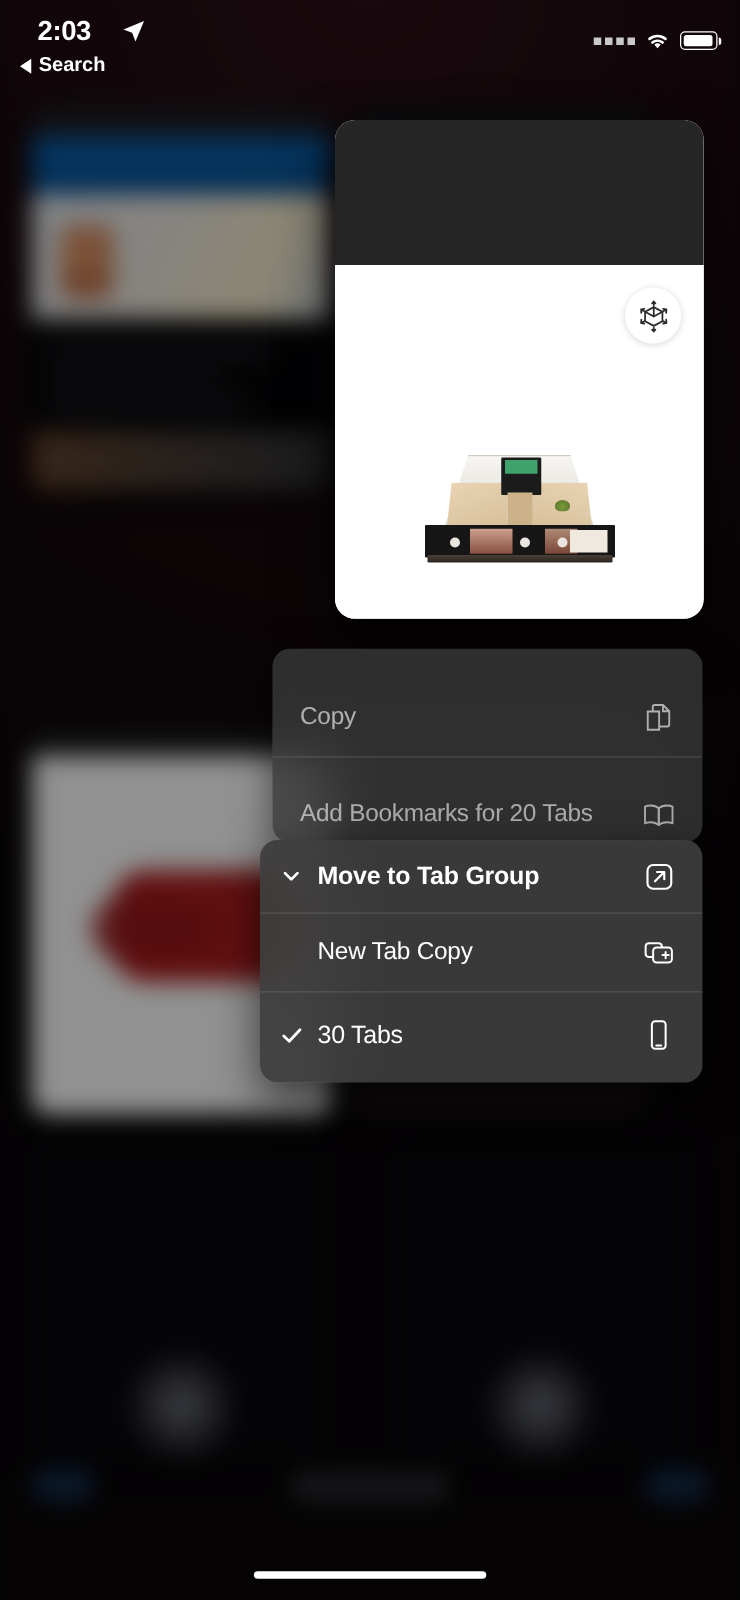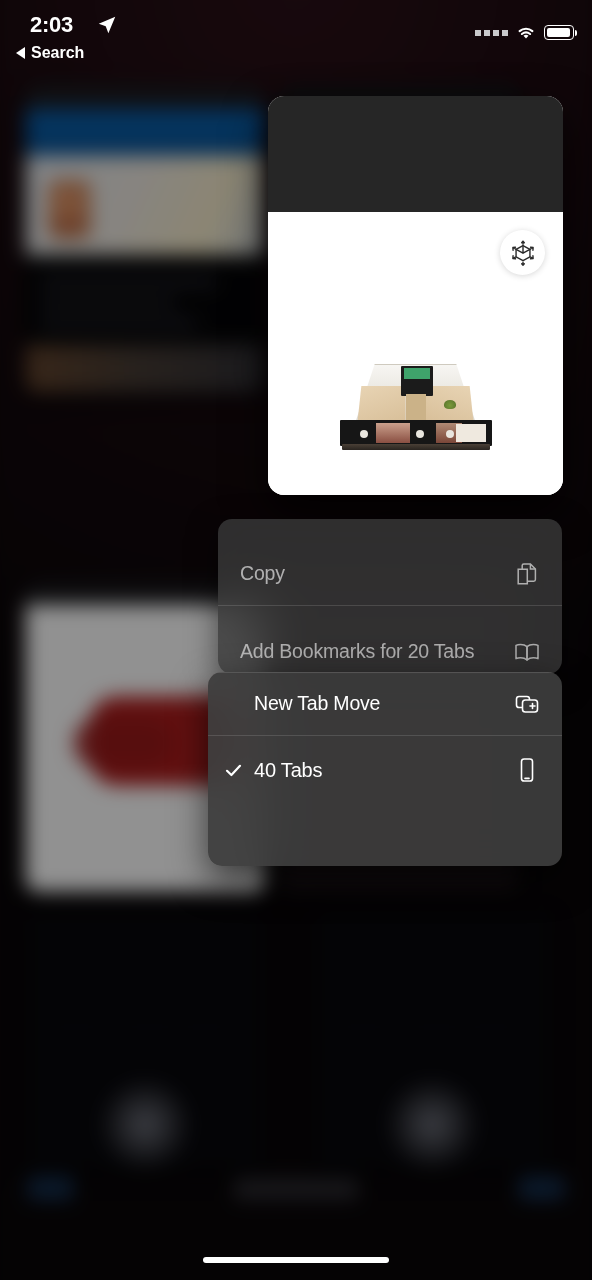--- a/index.html
+++ b/index.html
@@ -335,39 +335,54 @@
         <span class="icon">
           <svg width="28" height="24" viewBox="0 0 28 24" fill="none" stroke="#fff" stroke-width="1.5" stroke-linejoin="round">
             <path d="M14 6.6S11.6 4.4 7.6 4.4c-2.2 0-3.8.5-4.6.9v13.4c.8-.4 2.4-.9 4.6-.9 4 0 6.4 2.2 6.4 2.2V6.6z"></path>
             <path d="M14 6.6s2.4-2.2 6.4-2.2c2.2 0 3.8.5 4.6.9v13.4c-.8-.4-2.4-.9-4.6-.9-4 0-6.4 2.2-6.4 2.2V6.6z"></path>
           </svg>
         </span>
       </div>
     </div>
 
     <div class="panel" id="panel-sub">
+      <div class="mi" id="mi-move">
+        <span class="chev">
+          <svg width="18" height="18" viewBox="0 0 18 18" fill="none" stroke="#fff" stroke-width="2.2" stroke-linecap="round" stroke-linejoin="round">
+            <path d="M4 6.5 9 11.5l5-5"></path>
+          </svg>
+        </span>
+        <span class="label">Move to Tab Group</span>
+        <span class="icon">
+          <svg width="25" height="25" viewBox="0 0 25 25" fill="none" stroke="#fff" stroke-width="1.7">
+            <rect x="3" y="3" width="19" height="19" rx="4.5"></rect>
+            <path d="M9 16 16.2 8.8" stroke-linecap="round"></path>
+            <path d="M10.6 8.6h5.8v5.8" stroke-linecap="round" stroke-linejoin="round"></path>
+          </svg>
+        </span>
+      </div>
       <div class="sep"></div>
       <div class="mi" id="mi-newgroup">
-        <span class="label">New Tab Move</span>
+        <span class="label">New Tab Copy</span>
         <span class="icon">
           <svg width="27" height="24" viewBox="0 0 27 24" fill="none" stroke="#fff" stroke-width="1.6">
             <rect x="2.5" y="4.5" width="13" height="11" rx="2.6"></rect>
             <rect x="8.5" y="8" width="15" height="12" rx="2.8" fill="#3d3d3d"></rect>
             <path d="M16 14h5M18.5 11.5v5" stroke-linecap="round"></path>
           </svg>
         </span>
       </div>
       <div class="sep"></div>
       <div class="mi" id="mi-tabs">
         <span class="check">
           <svg width="19" height="19" viewBox="0 0 19 19" fill="none" stroke="#fff" stroke-width="2.2" stroke-linecap="round" stroke-linejoin="round">
             <path d="M3 9.8 7.4 14 16 4.8"></path>
           </svg>
         </span>
-        <span class="label">40 Tabs</span>
+        <span class="label">30 Tabs</span>
         <span class="icon">
           <svg width="22" height="26" viewBox="0 0 22 26" fill="none" stroke="#fff" stroke-width="1.6">
             <rect x="5.5" y="2" width="11" height="22" rx="2.6"></rect>
             <path d="M9 21.4h4" stroke-linecap="round"></path>
           </svg>
         </span>
       </div>
     </div>
 
   </div>

